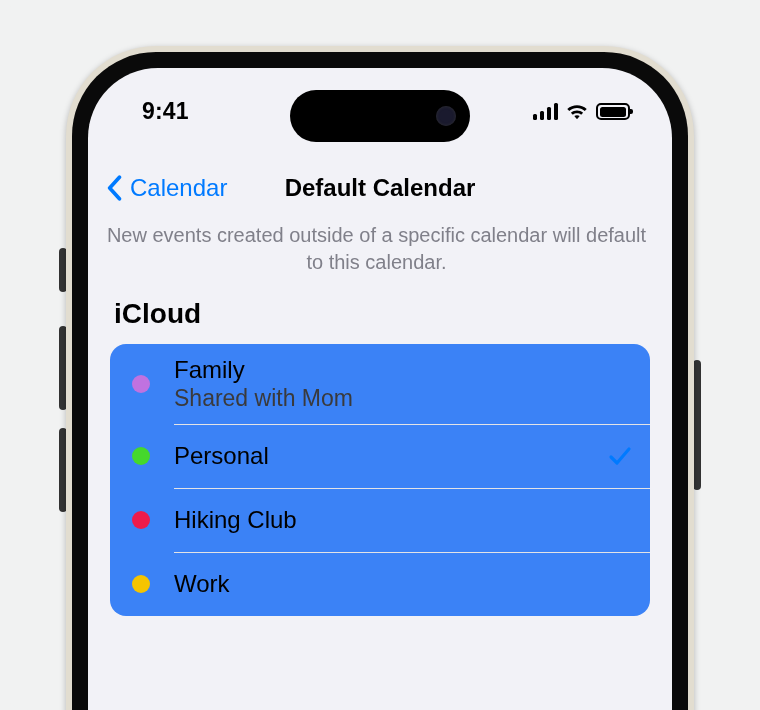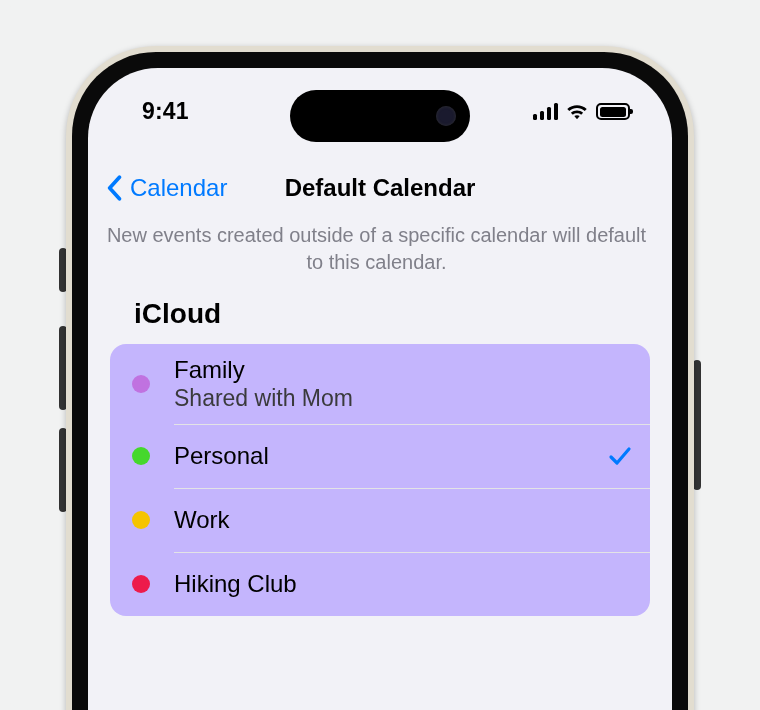--- a/index.html
+++ b/index.html
@@ -179,28 +179,27 @@
     text-align: center;
   }
   
   .section-header {
     position: absolute;
     top: 230px;
     left: 26px;
     font-size: 28px;
     font-weight: 700;
     color: #000;
-    margin-left: 20px;
   }
   
   .group {
     position: absolute;
     top: 276px;
     left: 22px; right: 22px;
-    background: #c4b5fd;
+    background: #3b82f6;
     border-radius: 16px;
     overflow: hidden;
   }
   .row {
     display: flex;
     align-items: center;
     min-height: 64px;
     padding: 12px 18px 12px 22px;
     position: relative;
   }
@@ -305,29 +304,29 @@
         <div class="dot" style="background: rgb(69, 216, 44);"></div>
         <div class="row-text">
           <div class="row-title">Personal</div>
         </div>
         <svg class="check" viewBox="0 0 24 24">
           <polyline points="3,13 9,19 21,5" fill="none" stroke="#007aff" stroke-width="3.2" stroke-linecap="round" stroke-linejoin="round"></polyline>
         </svg>
       </div>
 
       <div class="row">
+        <div class="dot" style="background: rgb(237, 27, 75);"></div>
+        <div class="row-text">
+          <div class="row-title">Hiking Club</div>
+        </div>
+      </div>
+
+      <div class="row">
         <div class="dot" style="background: rgb(245, 196, 0);"></div>
         <div class="row-text">
           <div class="row-title">Work</div>
         </div>
       </div>
 
-      <div class="row">
-        <div class="dot" style="background: rgb(237, 27, 75);"></div>
-        <div class="row-text">
-          <div class="row-title">Hiking Club</div>
-        </div>
-      </div>
-
     </div>
 
   </div>
 </div>
 
 </body></html>

